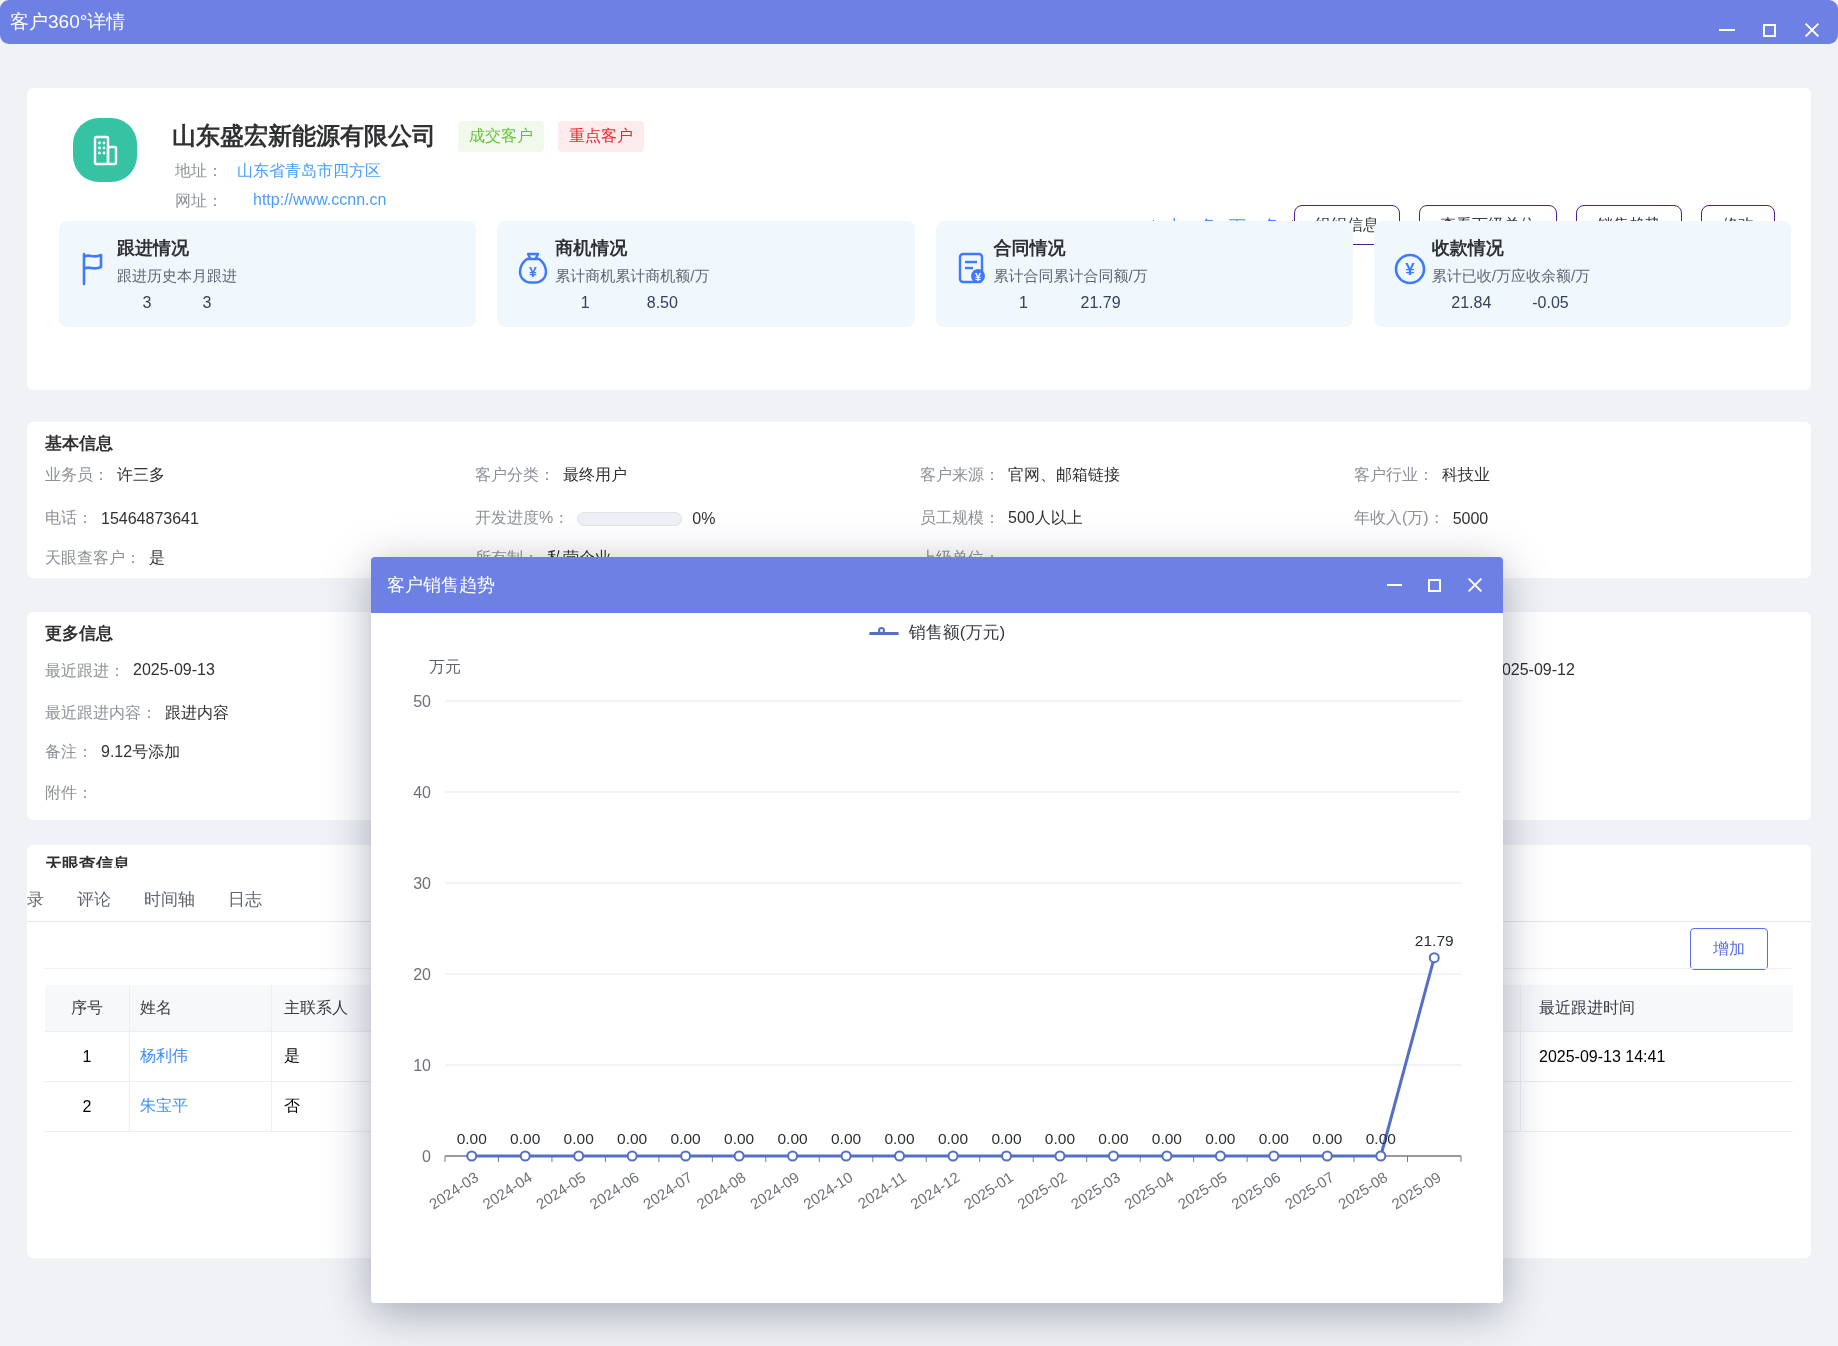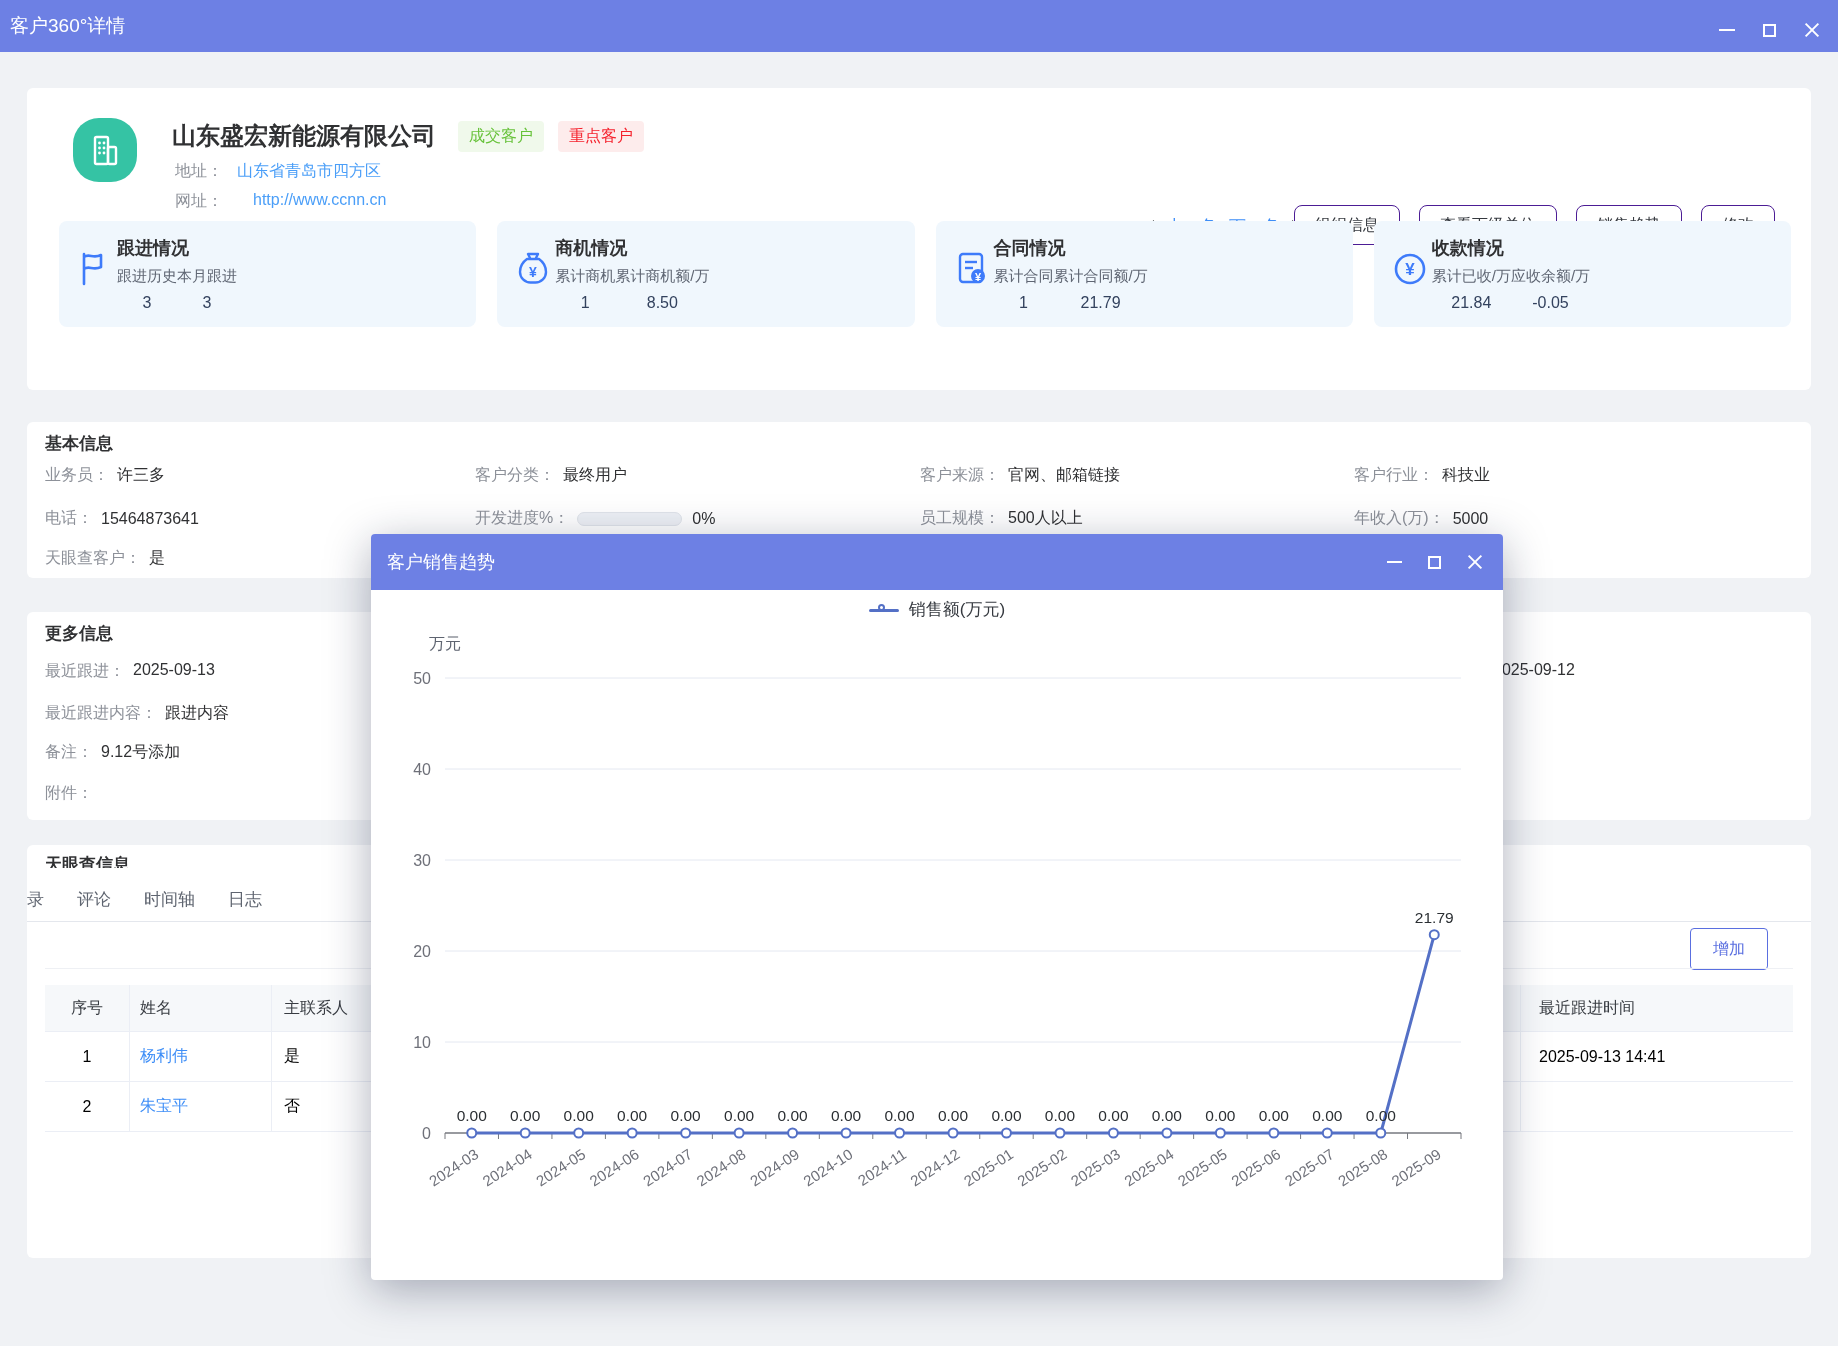--- a/index.html
+++ b/index.html
@@ -1,21 +1,21 @@
 <!DOCTYPE html>
 <html><head>
 <meta charset="utf-8">
 <style>
   * { margin:0; padding:0; box-sizing:border-box; }
   html,body { background:#e8eaed; }
   body { font-family:"Liberation Sans", sans-serif; }
   #screen { position:relative; width:1838px; height:1346px; background:#f0f2f5; overflow:hidden; }
 
   
-  .titlebar { position:absolute; left:0; top:0; width:1838px; height:52px; background:#6d80e4; display:flex; align-items:center; }
+  .titlebar { position:absolute; left:0; top:0; width:1838px; height:44px; background:#6d80e4; display:flex; align-items:center;border-radius:9px; }
   .titlebar .wtitle { color:#fff; font-size:19px; margin-left:10px; }
   .win-controls { position:absolute; right:18px; top:0; height:60px; display:flex; align-items:center; gap:28px; }
   .ic-min { width:16px; height:2px; background:#fff; }
   .ic-max { width:13px; height:13px; border:2px solid #fff; }
   .ic-close { position:relative; width:16px; height:16px; }
   .ic-close::before,.ic-close::after { content:""; position:absolute; left:-1px; top:7px; width:18px; height:2px; background:#fff; }
   .ic-close::before { transform:rotate(45deg); } .ic-close::after { transform:rotate(-45deg); }
 
   .card { position:absolute; background:#fff; border-radius:6px; }
 
@@ -81,21 +81,21 @@
   .tbody-row .tc { height:49px; }
   .tc { display:flex; align-items:center; }
   .tc-idx { width:85px; justify-content:center; border-right:1px solid #ebeef5; }
   .tc-name { width:142px; padding-left:10px; border-right:1px solid #ebeef5; }
   .tc-primary { width:200px; padding-left:12px; border-right:1px solid #ebeef5; }
   .tc-fill { width:1049px; border-right:1px solid #ebeef5; }
   .tc-time { width:272px; padding-left:18px; }
   .name-link { color:#3e8ef7; cursor:pointer; }
 
   
-  #trend-modal { position:absolute; left:371px; top:534px; width:1132px; height:746px; background:#fff; border-radius:4px; box-shadow:0 10px 45px rgba(20,30,60,.35); z-index:10; }
+  #trend-modal { position:absolute; left:371px; top:557px; width:1132px; height:746px; background:#fff; border-radius:4px; box-shadow:0 10px 45px rgba(20,30,60,.35); z-index:10; }
   .modal-titlebar { height:56px; background:#6d80e4; border-radius:4px 4px 0 0; display:flex; align-items:center; position:relative; }
   .modal-titlebar .mtitle { color:#fff; font-size:18px; margin-left:16px; }
   .modal-controls { position:absolute; right:20px; display:flex; align-items:center; gap:26px; }
   .modal-body { position:relative; width:1132px; height:690px; }
   .legend { position:absolute; left:0; right:0; top:8px; display:flex; justify-content:center; align-items:center; gap:10px; }
   .legend-icon { position:relative; width:30px; height:12px; }
   .legend-icon .ln { position:absolute; left:0; top:5px; width:30px; height:3px; background:#5470c6; border-radius:2px; }
   .legend-icon .cr { position:absolute; left:9px; top:0; width:7px; height:7px; border:2.5px solid #5470c6; border-radius:50%; background:#fff; }
   .legend-text { font-size:17px; color:#35393f; }
   .unit-label { position:absolute; left:58px; top:44px; font-size:16px; color:#5e6470; }

